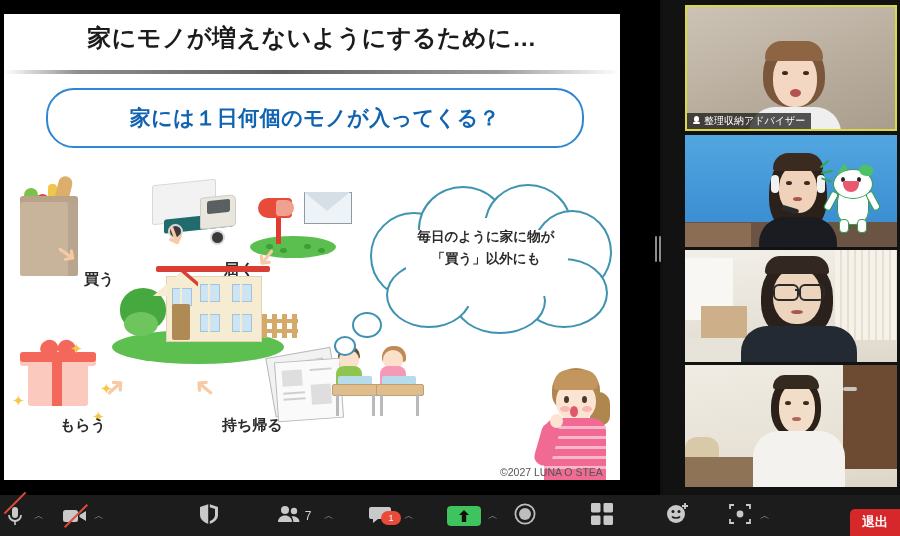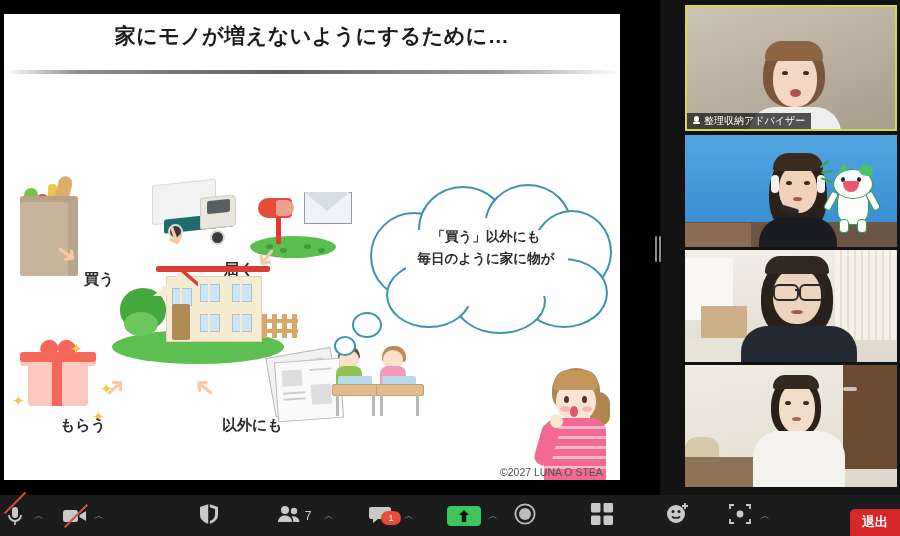--- a/index.html
+++ b/index.html
@@ -4,21 +4,21 @@
 <style>
   html,body{margin:0;padding:0;background:#000;}
   body{width:900px;height:536px;overflow:hidden;
        font-family:"Liberation Sans","DejaVu Sans",sans-serif;}
   #app{position:relative;width:900px;height:536px;background:#0f0f0f;overflow:hidden;}
 
   
   .share-region{position:absolute;left:0;top:0;width:660px;height:495px;background:#000;}
   .slide{position:absolute;left:4px;top:14px;width:616px;height:466px;background:#fff;overflow:hidden;}
   .slide-title{position:absolute;left:0;top:8px;width:616px;text-align:center;
-     font-size:21px;font-weight:700;color:#1b1b1b;letter-spacing:.5px;}
+     font-size:24px;font-weight:700;color:#1b1b1b;letter-spacing:.5px;}
   .title-rule{position:absolute;left:0;top:56px;width:616px;height:4px;
      background:linear-gradient(to right,#ffffff 0%,#8e8e8e 12%,#5f5f5f 45%,#9a9a9a 80%,#ffffff 100%);}
   .qbox{position:absolute;left:42px;top:74px;width:534px;height:56px;
      border:2.5px solid #2f87d4;border-radius:28px;background:#fff;
      display:flex;align-items:center;justify-content:center;}
   .qbox span{font-size:21px;font-weight:700;color:#1063b0;letter-spacing:.5px;}
 
   
   .art{position:absolute;left:0;top:140px;width:616px;height:326px;}
 
@@ -187,20 +187,23 @@
 <body>
 
 <div id="app">
 
   <div class="share-region">
     <div class="slide">
 
       <div class="slide-title">家にモノが増えないようにするために…</div>
       <div class="title-rule"></div>
 
+      <div class="qbox">
+        <span>家には１日何個のモノが入ってくる？</span>
+      </div>
 
       <div class="art">
 
         <div>
           <div class="veg v1"></div>
             <div class="veg v2"></div>
             <div class="veg v3"></div>
           <div class="bread"></div>
           <div class="bag-top"></div>
             <div class="bag"></div>
@@ -280,21 +283,21 @@
             <div class="nblk" style="left:34px;top:24px;width:20px;height:20px"></div>
           </div>
           <div class="news2">
             <div class="nblk" style="left:6px;top:8px;width:20px;height:16px"></div>
             <div class="nline" style="left:6px;top:30px;width:22px"></div>
             <div class="nline" style="left:6px;top:36px;width:22px"></div>
             <div class="nline" style="left:34px;top:8px;width:22px"></div>
             <div class="nblk" style="left:34px;top:24px;width:20px;height:20px"></div>
           </div>
         </div>
-        <div class="lbl" style="left:218px;top:262px">以外にも</div>
+        <div class="lbl" style="left:218px;top:262px">持ち帰る</div>
 
         <div>
           <div class="kid-hair" style="left:334px;top:192px;background:#6b4f34"></div>
           <div class="kid-h" style="left:335px;top:196px;background:#fbe0cb"></div>
           <div class="kid-b" style="left:332px;top:212px;background:#8fc44e"></div>
           <div class="kid-hair" style="left:378px;top:192px;background:#c08a54;width:24px;height:16px"></div>
           <div class="kid-h" style="left:379px;top:196px;background:#fbe0cb"></div>
           <div class="kid-b" style="left:376px;top:212px;background:#f49ab8"></div>
           <div class="desktop dt1"></div>
             <div class="desktop dt2"></div>
@@ -316,22 +319,22 @@
           <div class="puff" style="left:10px;top:30px;width:84px;height:84px;"></div>
           <div class="puff" style="left:58px;top:4px;width:86px;height:82px;"></div>
           <div class="puff" style="left:124px;top:2px;width:84px;height:80px;"></div>
           <div class="puff" style="left:172px;top:28px;width:76px;height:80px;"></div>
           <div class="puff" style="left:160px;top:76px;width:84px;height:66px;"></div>
           <div class="puff" style="left:94px;top:86px;width:88px;height:62px;"></div>
           <div class="puff" style="left:26px;top:80px;width:82px;height:62px;"></div>
           <div class="puff" style="left:56px;top:36px;width:140px;height:86px;border-color:#fff;z-index:3;"></div>
           <div style="position:absolute;left:46px;top:48px;width:162px;height:66px;background:#fff;z-index:4;"></div>
           <div class="bubble-txt">
+            <div>毎日のように家に物が</div>
             <div>「買う」以外にも</div>
-            <div>毎日のように家に物が</div>
           </div>
           <div class="tail" style="left:-8px;top:130px;width:26px;height:22px;z-index:2;"></div>
           <div class="tail" style="left:-26px;top:154px;width:18px;height:16px;z-index:2;"></div>
         </div>
 
         <div style="position:absolute;left:-0px;top:-140px;width:616px;height:466px;">
           <div class="g-tail"></div>
           <div class="g-hair"></div>
           <div class="g-face"></div>
           <div class="g-fringe"></div>

